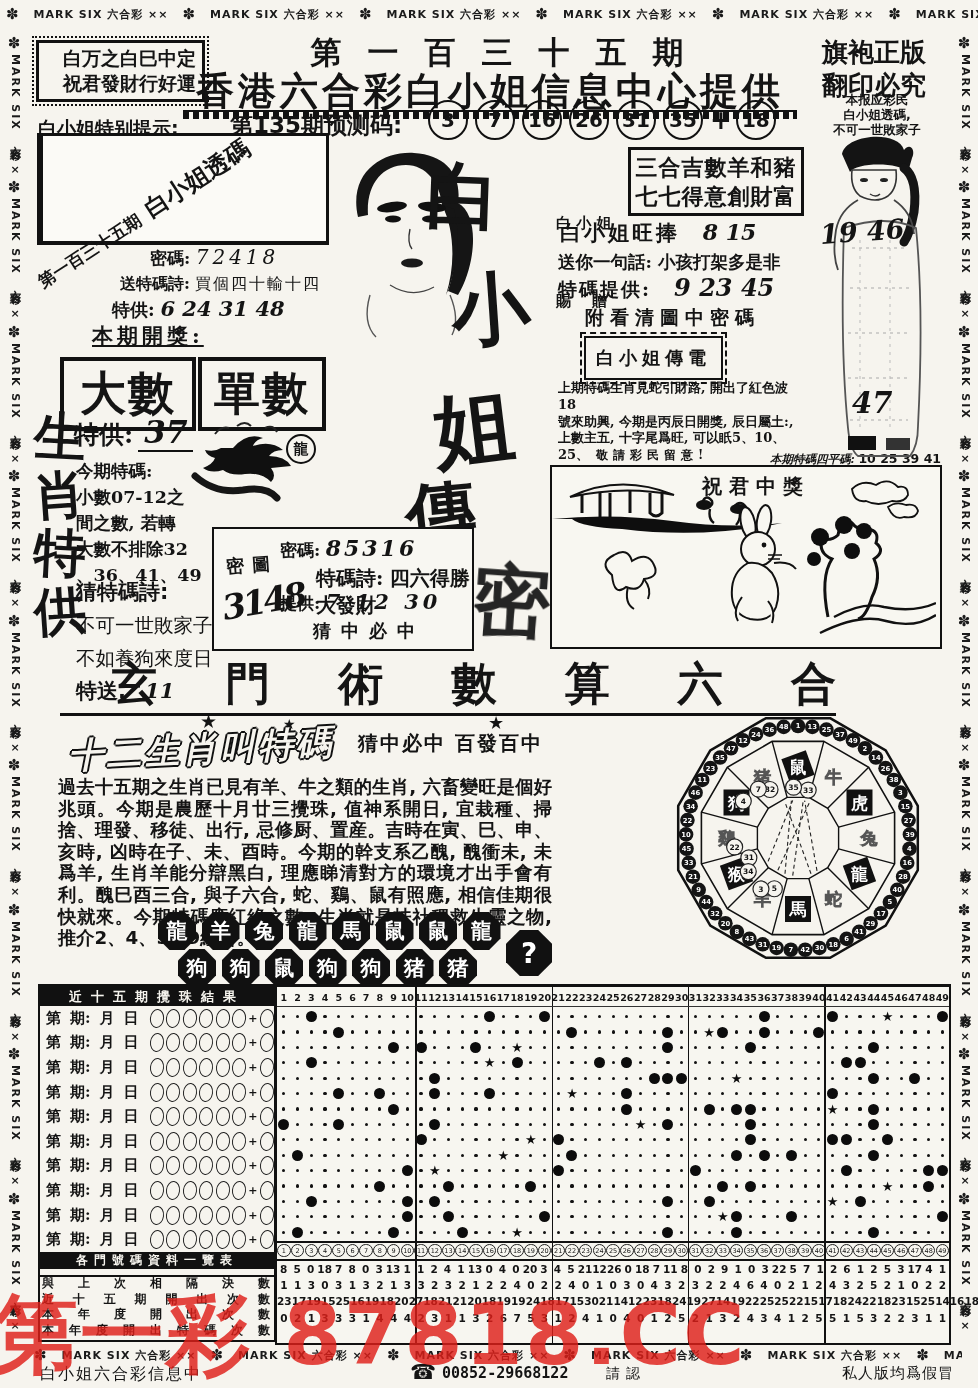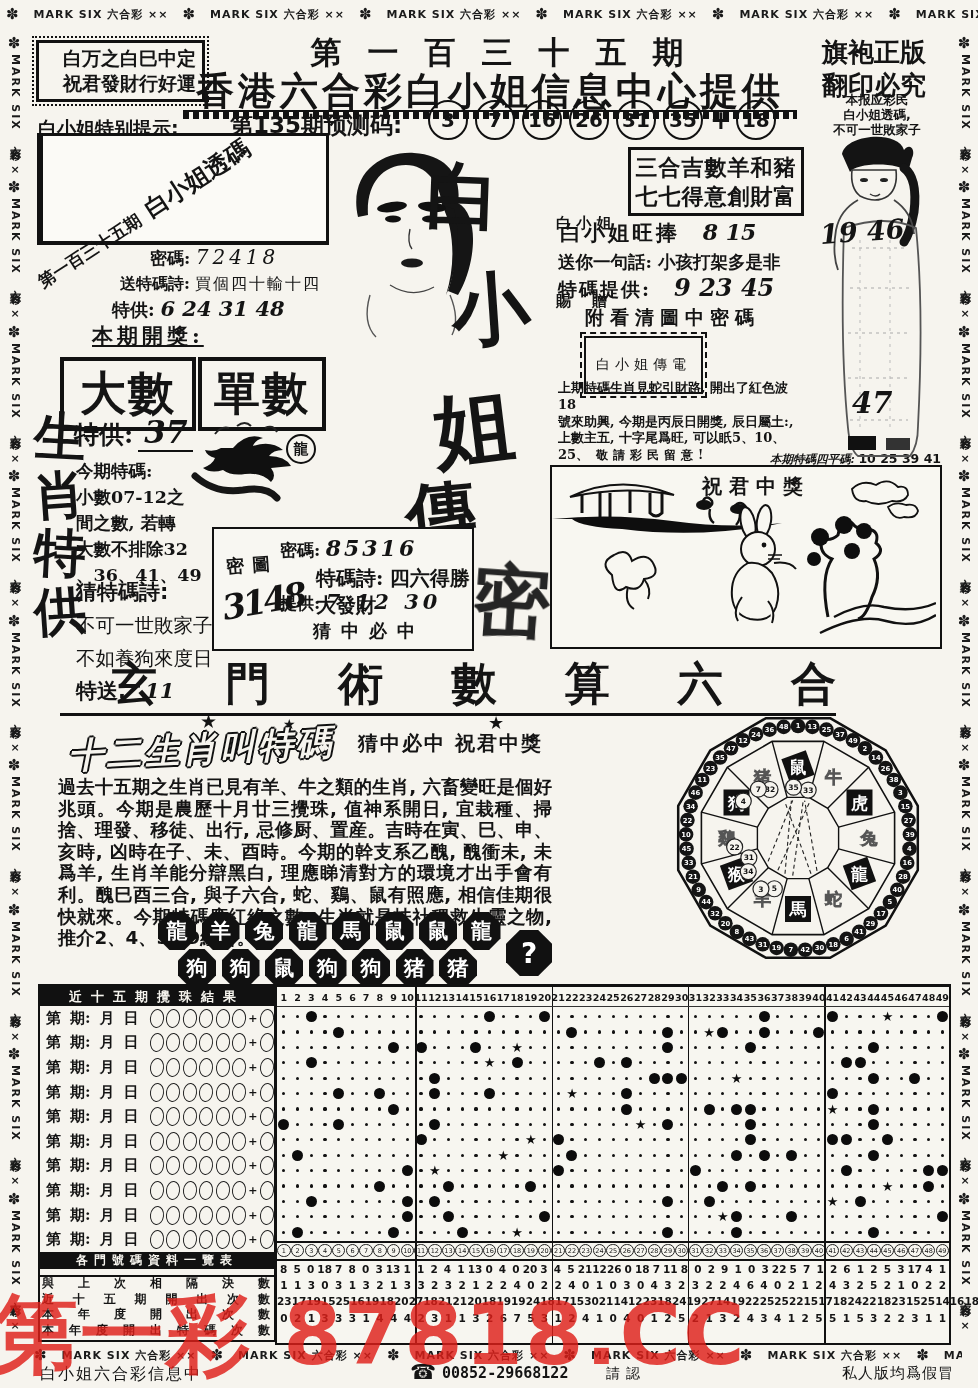--- a/index.html
+++ b/index.html
@@ -27,21 +27,21 @@
   #plus-sign{font-size:26px;font-weight:bold;margin:0 4px 0 0;vertical-align:middle;}
   
   .numbox{border:4px solid #111;display:flex;align-items:center;justify-content:center;font-size:46px;font-weight:900;letter-spacing:2px;}
   #blank-box{border:3px solid #111;border-left-width:6px;border-bottom-width:4px;background:#fbfaf6;}
   .hand{font-style:italic;font-family:"DejaVu Serif",serif;}
   .uline{border-bottom:2px solid #111;padding:0 6px;}
   
   #secret-box{border:2.5px solid #111;background:#f8f7f2;}
   
   #telegraph-box{border:2px dashed #111;padding:2px;}
-  #telegraph-inner{border:2px solid #111;padding:18px 10px;font-size:14px;font-weight:400;letter-spacing:5px;}
+  #telegraph-inner{border:2px solid #111;padding:8px 10px;font-size:18px;font-weight:700;letter-spacing:5px;}
   
   #gift-box{border:3px solid #111;display:flex;flex-direction:column;justify-content:center;align-items:center;}
   #gift-box div{font-size:22px;font-weight:900;letter-spacing:1px;line-height:29px;}
   
   .outline-text{color:#f6f4ee;text-shadow:-2px 0 #111,2px 0 #111,0 -2px #111,0 2px #111,-1px -1px #111,1px 1px #111,-1px 1px #111,1px -1px #111;}
   
   .badge{position:absolute;width:38px;height:38px;background:#111;color:#fff;display:flex;align-items:center;justify-content:center;
          font-size:21px;font-weight:bold;clip-path:polygon(30% 0,70% 0,100% 30%,100% 70%,70% 100%,30% 100%,0 70%,0 30%);}
   
   #rt-panel{border:2px solid #111;border-top-width:3px;}
@@ -366,21 +366,21 @@
       <span>算</span>
       <span>六</span>
       <span>合</span>
     </div>
   <div class="abs" style="left:60px;top:713px;width:776px;height:3px;background:#111;"></div>
   <div class="abs" style="left:200px;top:710px;font-size:19px;">★</div>
   <div class="abs" style="left:283px;top:716px;font-size:14px;">★</div>
   <div class="abs" style="left:488px;top:712px;font-size:18px;">★</div>
 
   <div class="abs serif outline-text" style="left:68px;top:726px;font-size:35px;font-weight:900;font-style:italic;transform:rotate(-3deg);letter-spacing:3px;">十二生肖叫特碼</div>
-  <div class="abs serif" style="left:358px;top:730px;font-size:20px;font-weight:900;letter-spacing:2px;">猜中必中 祝君中獎</div>
+  <div class="abs serif" style="left:358px;top:730px;font-size:20px;font-weight:900;letter-spacing:2px;">猜中必中 百發百中</div>
   <div class="abs" style="left:58px;top:776px;width:494px;font-size:18.3px;font-weight:600;line-height:21.6px;text-align:justify;">過去十五期之生肖已見有羊、牛之類的生肖, 六畜變旺是個好兆頭。今期是農歷十月廿三攪珠, 值神系開日, 宜栽種、掃捨、理發、移徒、出行, 忌修厨、置産。吉時在寅、巳、申、亥時, 凶時在子、未、酉時。今期的幹支系乙醜, 醜衝未, 未爲羊, 生肖羊能分辯黑白, 理應睇清對方的環境才出手會有利。醜巳酉三合, 與子六合, 蛇、鷄、鼠有照應, 相信佳期很快就來。今期特碼應紅綠之數, 生肖就是扶社稷救生靈之物, 推介2、4、5、9組合。</div>
 
   <svg class="abs" id="wheel" style="left:670px;top:710px;" width="256" height="256" viewBox="0 0 256 256">
       <polygon points="160.1,8.2 215.7,40.3 247.8,95.9 247.8,160.1 215.7,215.7 160.1,247.8 95.9,247.8 40.3,215.7 8.2,160.1 8.2,95.9 40.3,40.3 95.9,8.2" fill="none" stroke="#111" stroke-width="2.5"></polygon>
       <polygon points="153.9,31.4 198.7,57.3 224.6,102.1 224.6,153.9 198.7,198.7 153.9,224.6 102.1,224.6 57.3,198.7 31.4,153.9 31.4,102.1 57.3,57.3 102.1,31.4" fill="none" stroke="#111" stroke-width="1.6"></polygon>
       <polygon points="138.9,87.4 157.7,98.3 168.6,117.1 168.6,138.9 157.7,157.7 138.9,168.6 117.1,168.6 98.3,157.7 87.4,138.9 87.4,117.1 98.3,98.3 117.1,87.4" fill="none" stroke="#111" stroke-width="1.4"></polygon>
       <line x1="153.88190451025207" y1="31.407417371093175" x2="138.87039989430588" y2="87.43111529585913" stroke="#111" stroke-width="1.4"></line>
       <line x1="198.71067811865476" y1="57.28932188134526" x2="157.698484809835" y2="98.301515190165" stroke="#111" stroke-width="1.4"></line>
       <line x1="224.59258262890683" y1="102.11809548974793" x2="168.56888470414088" y2="117.12960010569412" stroke="#111" stroke-width="1.4"></line>
       <line x1="224.59258262890683" y1="153.88190451025207" x2="168.56888470414088" y2="138.87039989430588" stroke="#111" stroke-width="1.4"></line>

